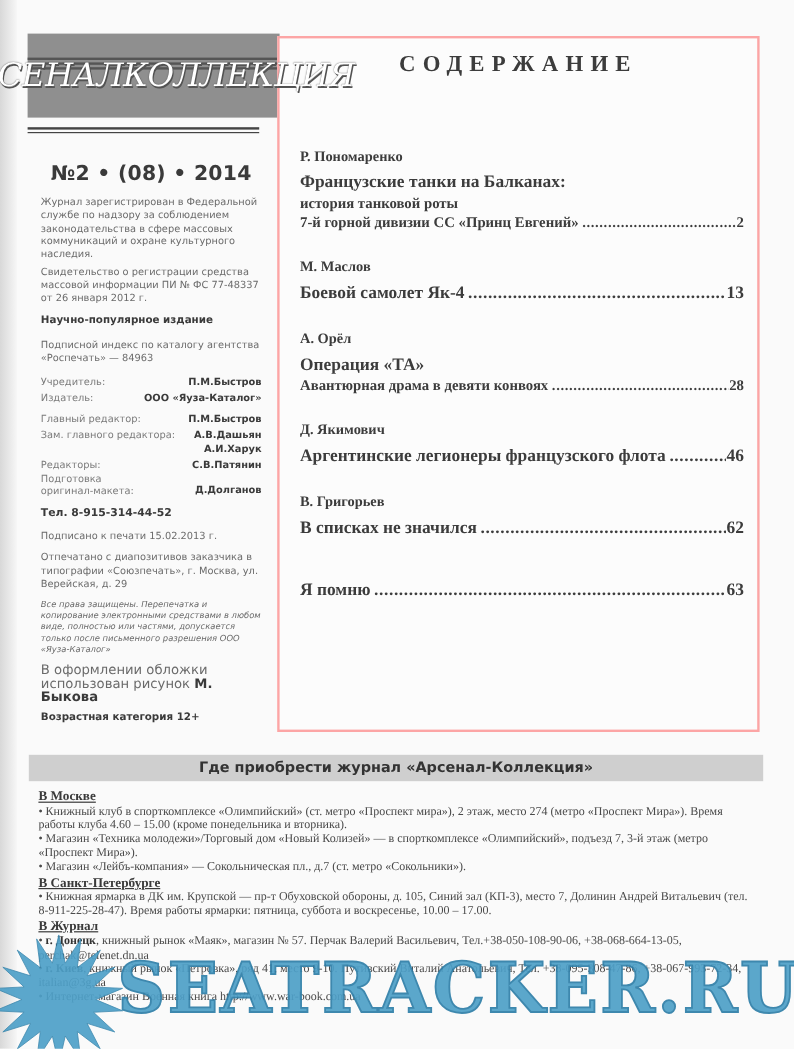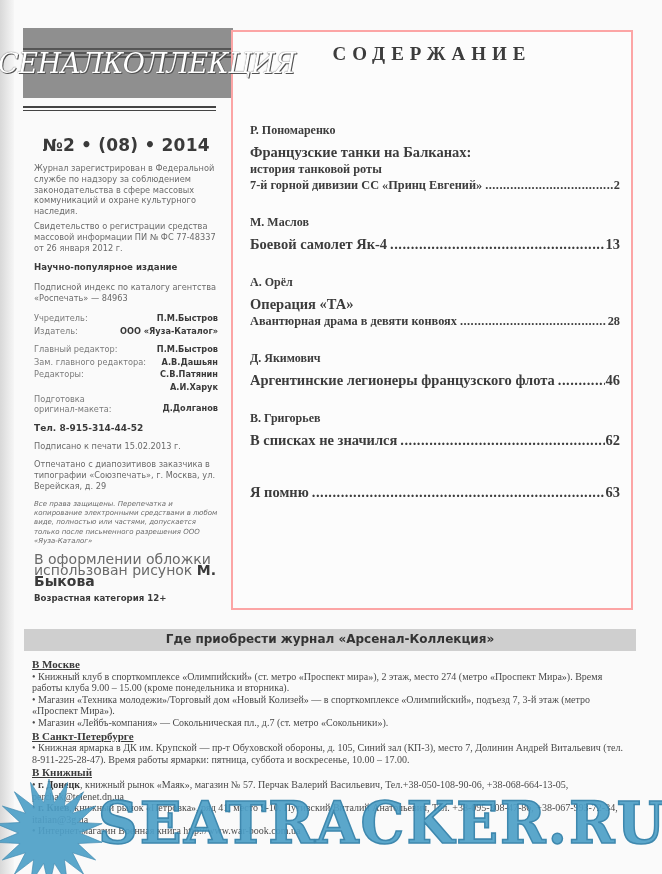--- a/index.html
+++ b/index.html
@@ -47,21 +47,21 @@
   .small p { margin: 0 0 4px 0; }
   .bold-line { font-size: 8.6px; font-weight: bold; color: #3a3a3a; margin: 9px 0 10px 0; }
   .credit-row { display: flex; justify-content: space-between; font-size: 8.2px; line-height: 12.6px; }
   .credit-row .lbl { color: #7a7a7a; }
   .credit-row .val { color: #3a3a3a; font-weight: bold; }
   .credit-row.right { justify-content: flex-end; }
   .gap6 { height: 6px; }
   .gap8 { height: 8px; }
   .tel { font-size: 9px; font-weight: bold; color: #3a3a3a; margin: 8px 0 8px 0; }
   .tiny { font-size: 7px; line-height: 9.3px; color: #6a6a6a; font-style: italic; }
-  .cover-credit { font-size: 14px; line-height: 10.8px; color: #6a6a6a; margin-top: 8px; }
+  .cover-credit { font-size: 11px; line-height: 10.8px; color: #6a6a6a; margin-top: 8px; }
   .cover-credit b { color: #3a3a3a; }
   .age { font-size: 8.6px; font-weight: bold; color: #3a3a3a; margin-top: 6px; }
 
   
   .toc-box {
     position: absolute; left: 231px; top: 30px; width: 402px; height: 580px;
     border: 2px solid #fca5a5; box-sizing: border-box; background: #fcfcfc;
   }
   .toc-title {
     position: absolute; top: 11px; left: 0; right: 0; text-align: center;
@@ -143,26 +143,26 @@
   <div class="gap6"></div>
   <div>
     <div class="credit-row">
       <span class="lbl">Главный редактор:</span>
       <span class="val">П.М.Быстров</span>
     </div>
     <div class="credit-row">
       <span class="lbl">Зам. главного редактора:</span>
       <span class="val">А.В.Дашьян</span>
     </div>
+    <div class="credit-row right">
+      <span class="val">А.И.Харук</span>
+    </div>
     <div class="credit-row">
       <span class="lbl">Редакторы:</span>
       <span class="val">С.В.Патянин</span>
-    </div>
-    <div class="credit-row right">
-      <span class="val">А.И.Харук</span>
     </div>
     <div class="credit-row" style="align-items:flex-end;">
       <span class="lbl" style="line-height:10.5px;">
         <span>Подготовка</span><br>
         <span>оригинал-макета:</span>
       </span>
       <span class="val">Д.Долганов</span>
     </div>
   </div>
   <div class="tel">Тел. 8-915-314-44-52</div>
@@ -238,28 +238,28 @@
     </div>
 
   </div>
 </div>
 
 <div class="buy-band">
   <div class="buy-title">Где приобрести журнал «Арсенал-Коллекция»</div>
 </div>
 <div class="buy-body">
   <div class="region">В Москве</div>
-  <p class="item">• Книжный клуб в спорткомплексе «Олимпийский» (ст. метро «Проспект мира»), 2 этаж, место 274 (метро «Проспект Мира»). Время работы клуба 9.00 – 15.00 (кроме понедельника и вторника).</p>
+  <p class="item">• Книжный клуб в спорткомплексе «Олимпийский» (ст. метро «Проспект мира»), 2 этаж, место 274 (метро «Проспект Мира»). Время работы клуба 4.60 – 15.00 (кроме понедельника и вторника).</p>
   <p class="item">• Магазин «Техника молодежи»/Торговый дом «Новый Колизей» — в спорткомплексе «Олимпийский», подъезд 7, 3-й этаж (метро «Проспект Мира»).</p>
   <p class="item">• Магазин «Лейбъ-компания» — Сокольническая пл., д.7 (ст. метро «Сокольники»).</p>
 
   <div class="region">В Санкт-Петербурге</div>
   <p class="item">• Книжная ярмарка в ДК им. Крупской — пр-т Обуховской обороны, д. 105, Синий зал (КП-3), место 7, Долинин Андрей Витальевич (тел. 8-911-225-28-47). Время работы ярмарки: пятница, суббота и воскресенье, 10.00 – 17.00.</p>
 
-  <div class="region">В Книжный</div>
+  <div class="region">В Журнал</div>
   <p class="item">• <b>г. Донецк</b><span>, книжный рынок «Маяк», магазин № 57. Перчак Валерий Васильевич, Тел.+38-050-108-90-06, +38-068-664-13-05, perchak@telenet.dn.ua</span></p>
   <p class="item">• <b>г. Киев</b><span>, книжный рынок «Петровка», ряд 41, место 9-10. Путивский Виталий Анатольевич, Тел. +38-095-308-47-86, +38-067-993-72-34, italian@3g.ua</span></p>
   <p class="item">• Интернет-магазин Военная книга http://www.war-book.com.ua</p>
 </div>
 
 <svg class="wm-star" viewBox="0 0 100 100">
   <polygon id="star-poly" fill="#4ea0c8" stroke="#2f7fa8" stroke-width="0.6" opacity="0.92" points="50.0,1.0 54.9,22.4 66.8,4.0 64.0,25.8 81.5,12.5 71.4,32.0 92.4,25.5 76.3,40.4 98.3,41.5 78.0,50.0 98.3,58.5 76.3,59.6 92.4,74.5 71.4,68.0 81.5,87.5 64.0,74.2 66.8,96.0 54.9,77.6 50.0,99.0 45.1,77.6 33.2,96.0 36.0,74.2 18.5,87.5 28.6,68.0 7.6,74.5 23.7,59.6 1.7,58.5 22.0,50.0 1.7,41.5 23.7,40.4 7.6,25.5 28.6,32.0 18.5,12.5 36.0,25.8 33.2,4.0 45.1,22.4"></polygon>
 </svg>
 <div class="wm-text">SEATRACKER.RU</div>
 

